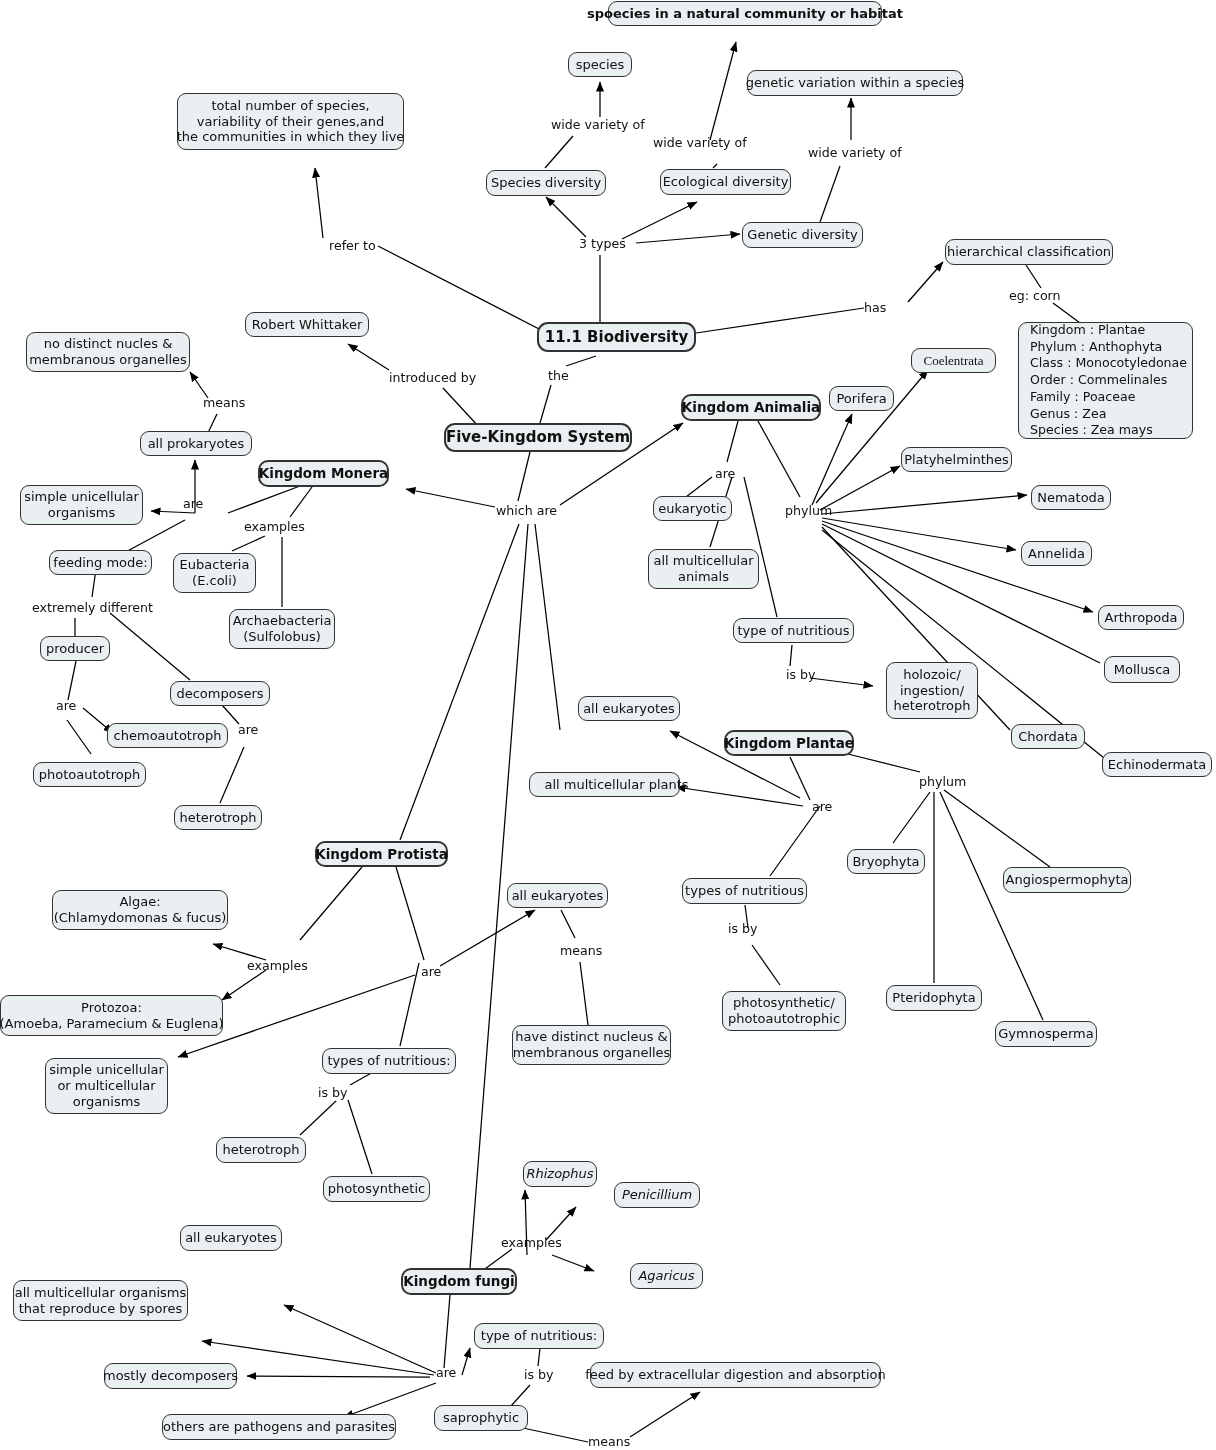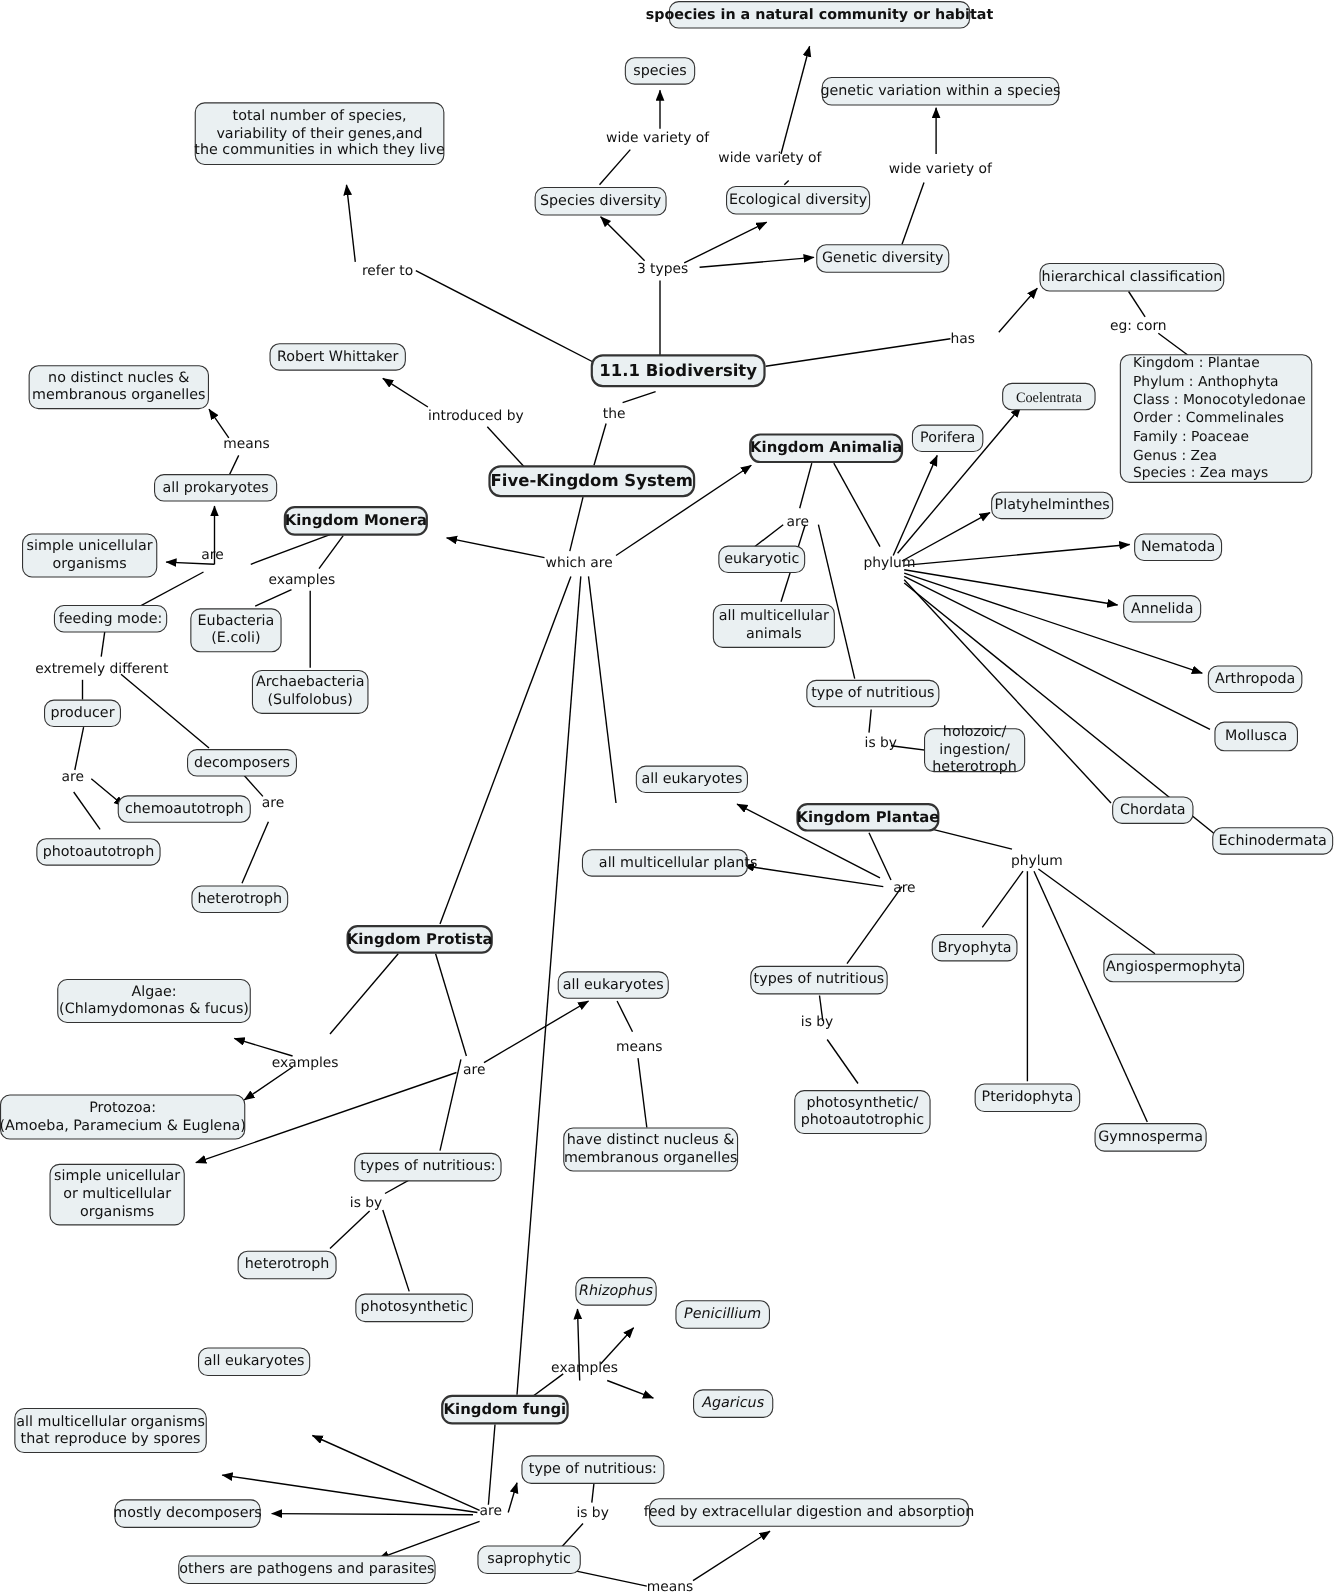--- a/index.html
+++ b/index.html
@@ -190,21 +190,21 @@
   <div class="node" style="left:170px;top:681px;width:100px;height:25px;">decomposers</div>
   <div class="node" style="left:107px;top:723px;width:121px;height:25px;">chemoautotroph</div>
   <div class="node" style="left:33px;top:762px;width:113px;height:25px;">photoautotroph</div>
   <div class="node" style="left:174px;top:805px;width:88px;height:25px;">heterotroph</div>
 
   <div class="node kingdom" style="left:681px;top:394px;width:140px;height:27px;">Kingdom Animalia</div>
   <div class="node" style="left:612px;top:496px;width:79px;height:25px;margin-left:41px;">eukaryotic</div>
   <div class="node" style="left:648px;top:549px;width:111px;height:40px;">all multicellular
 animals</div>
   <div class="node" style="left:733px;top:618px;width:121px;height:25px;">type of nutritious</div>
-  <div class="node" style="left:840px;top:662px;width:92px;height:40px;">holozoic/
+  <div class="node" style="left:886px;top:662px;width:92px;height:57px;">holozoic/
 ingestion/
 heterotroph</div>
   <div class="node" style="left:829px;top:386px;width:65px;height:25px;">Porifera</div>
   <div class="node" style="left:911px;top:348px;width:85px;height:25px;font-family:Liberation Serif, serif;">Coelentrata</div>
   <div class="node" style="left:901px;top:447px;width:111px;height:25px;">Platyhelminthes</div>
   <div class="node" style="left:1031px;top:485px;width:80px;height:25px;">Nematoda</div>
   <div class="node" style="left:1021px;top:541px;width:71px;height:25px;">Annelida</div>
   <div class="node" style="left:1098px;top:605px;width:86px;height:25px;">Arthropoda</div>
   <div class="node" style="left:1104px;top:656px;width:76px;height:27px;">Mollusca</div>
   <div class="node" style="left:1011px;top:724px;width:74px;height:25px;">Chordata</div>

